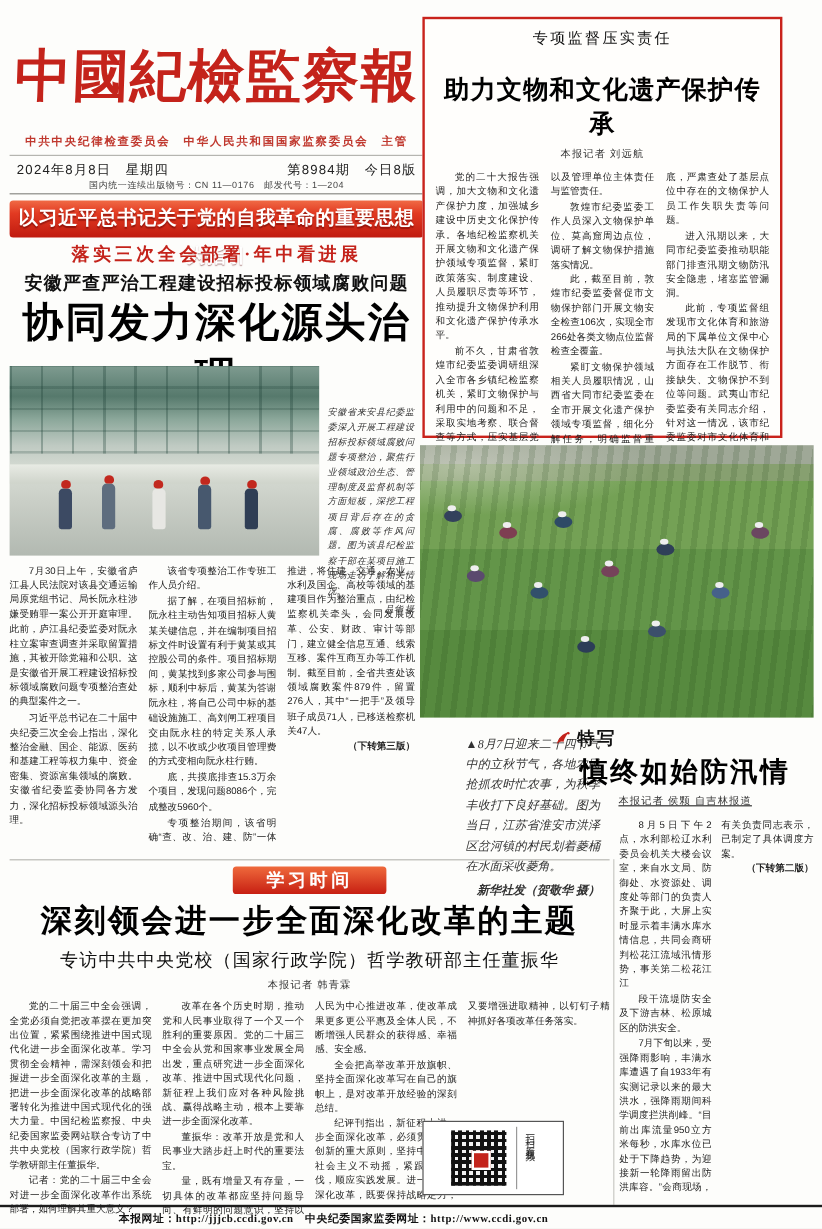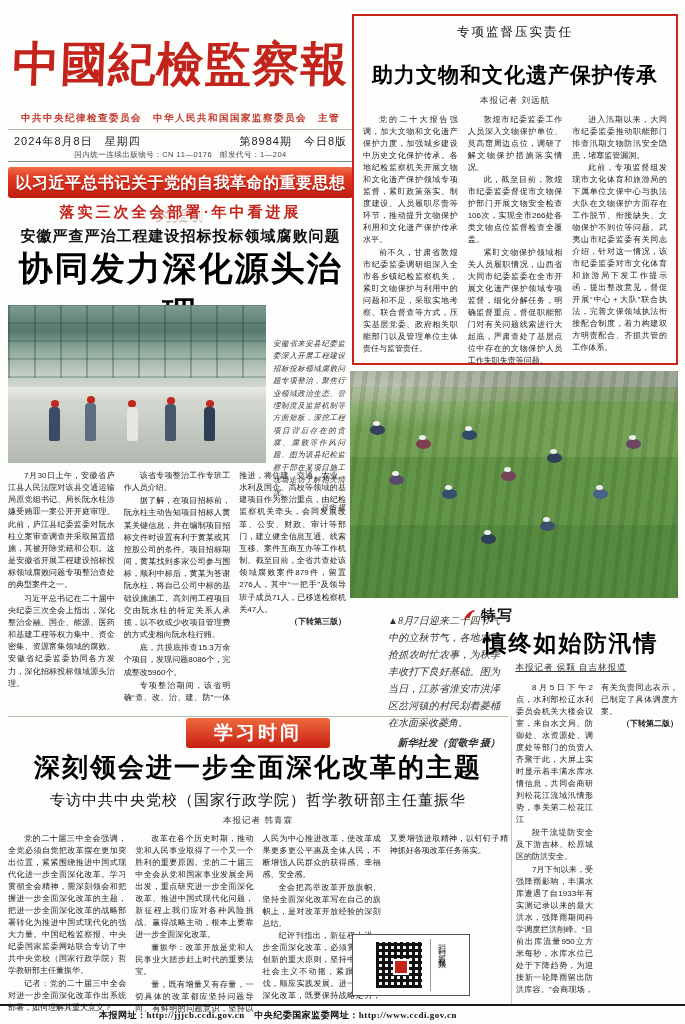--- a/index.html
+++ b/index.html
@@ -49,21 +49,21 @@
   #lead-photo-caption { left:273px; top:338px; width:72px; font-size:7.5px; line-height:1.65; color:#333;
     font-style:italic; font-family:"Liberation Serif","DejaVu Serif",serif; text-align:justify; }
   #lead-photo-credit { display:block; text-align:right; margin-top:3px; font-style:italic;font-family:Liberation Serif, serif; }
 
   #lead-body { left:8px; top:470px; width:338px; height:238px; column-count:3; column-gap:9px; column-fill:auto;
     font-size:8px; line-height:1.52; color:#222; }
   .para { text-indent:2em; text-align:justify; margin-bottom:1px; }
   .jump { text-align:right; font-weight:bold; text-indent:0; }
 
   
-  #heritage-box { left:352px; top:14px; width:326px; height:351px; border:2.5px solid #c9231c; background:#fffefc; padding:8px 9px 6px; }
+  #heritage-box { left:352px; top:14px; width:300px; height:351px; border:2.5px solid #c9231c; background:#fffefc; padding:8px 9px 6px; }
   #heritage-kicker { font-size:12.5px; letter-spacing:2px; text-align:center; color:#111; font-family:"Liberation Serif","DejaVu Serif",serif; }
   #heritage-headline { margin-top:20px; font-size:21px; font-weight:900; text-align:center; letter-spacing:1px; color:#000;
     font-family:"Liberation Serif","DejaVu Serif",serif; }
   #heritage-byline { margin-top:6px; font-size:8.5px; color:#333; text-align:center; letter-spacing:1px; }
   #heritage-body { margin-top:7px; height:262px; column-count:3; column-gap:10px; column-fill:auto;
     font-size:8px; line-height:1.5; color:#222; overflow:hidden; }
 
   
   #harvest-photo { left:350px; top:371px; width:328px; height:227px; overflow:hidden;
     background:linear-gradient(180deg,#9fa897 0 7%, #87a070 7% 13%, #74a155 13% 38%, #639549 38% 68%, #578a3f 68% 100%); }
@@ -92,21 +92,21 @@
   #flood-headline { left:462px; top:628px; width:218px; font-size:23px; font-weight:900; text-align:center; letter-spacing:2px;
     color:#000; font-family:"Liberation Serif","DejaVu Serif",serif; }
   #flood-byline { left:462px; top:662px; width:218px; font-size:8.5px; color:#333; text-align:center; letter-spacing:1px;text-decoration:underline; }
   #flood-body { left:516px; top:682px; width:162px; height:322px; column-count:2; column-gap:8px; column-fill:auto;
     font-size:8px; line-height:1.5; color:#222; overflow:hidden; }
   #study-flood-rule { left:511px; top:716px; height:288px; border-left:1px solid #c9c9c4; }
 
   
   #study-box { left:8px; top:716px; width:500px; height:290px; border-top:1px solid #b9b9b4; padding-top:4px; }
   #study-header { display:flex; align-items:center; justify-content:center; gap:7px; height:24px; }
-  #study-badge { background:linear-gradient(180deg,#ef6a3c,#c71f12); color:#fff; font-weight:900; font-size:19px;
+  #study-badge { background:linear-gradient(180deg,#ef6a3c,#c71f12); color:#fff; font-weight:900; font-size:15px;
     letter-spacing:3px; padding:2px 28px; border-radius:3px; }
   #study-theme { color:#c4231b; font-weight:900; font-size:14.5px; letter-spacing:1px; }
   #study-headline { margin-top:5px; font-size:26px; font-weight:900; text-align:center; letter-spacing:2px; color:#000;
     font-family:"Liberation Serif","DejaVu Serif",serif; }
   #study-subhead { margin-top:6px; font-size:15px; text-align:center; letter-spacing:1px; color:#111;
     font-family:"Liberation Serif","DejaVu Serif",serif; }
   #study-byline { margin-top:5px; font-size:8.5px; color:#333; text-align:center; letter-spacing:1px; }
   #study-body { margin-top:6px; height:190px; column-count:4; column-gap:9px; column-fill:auto;
     font-size:8px; line-height:1.5; color:#222; overflow:hidden; }
 

